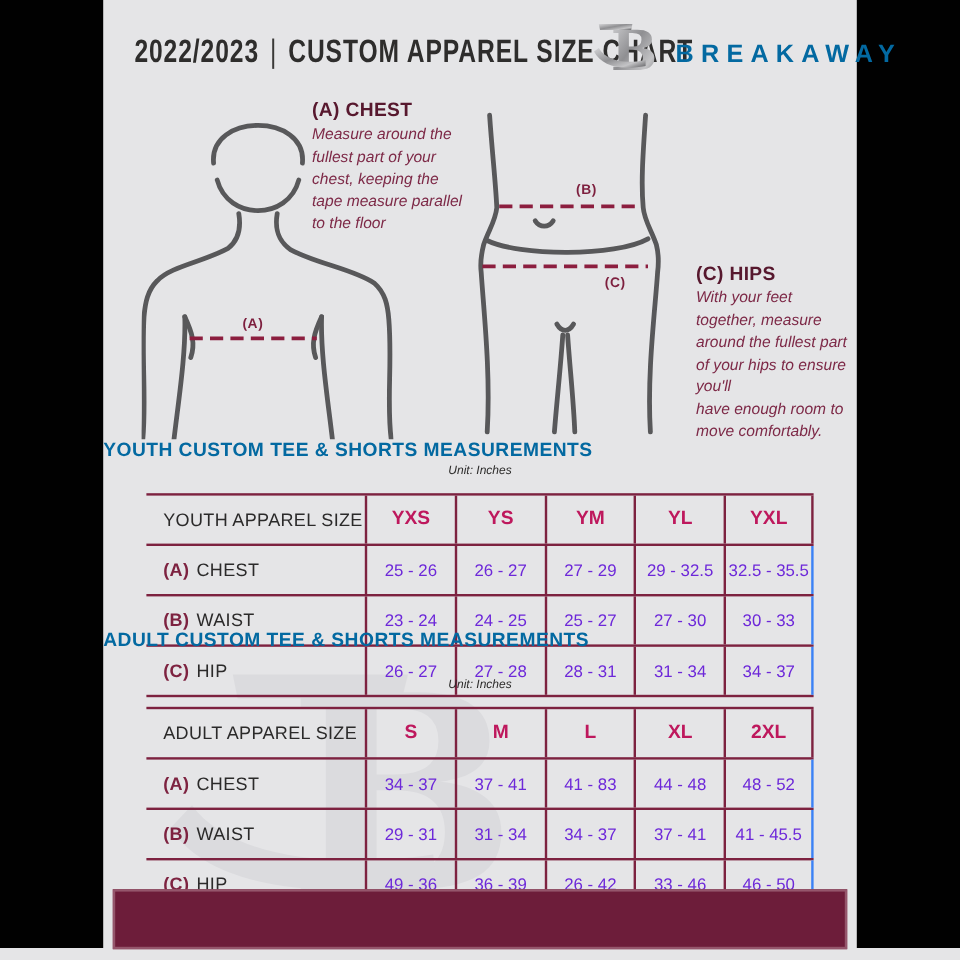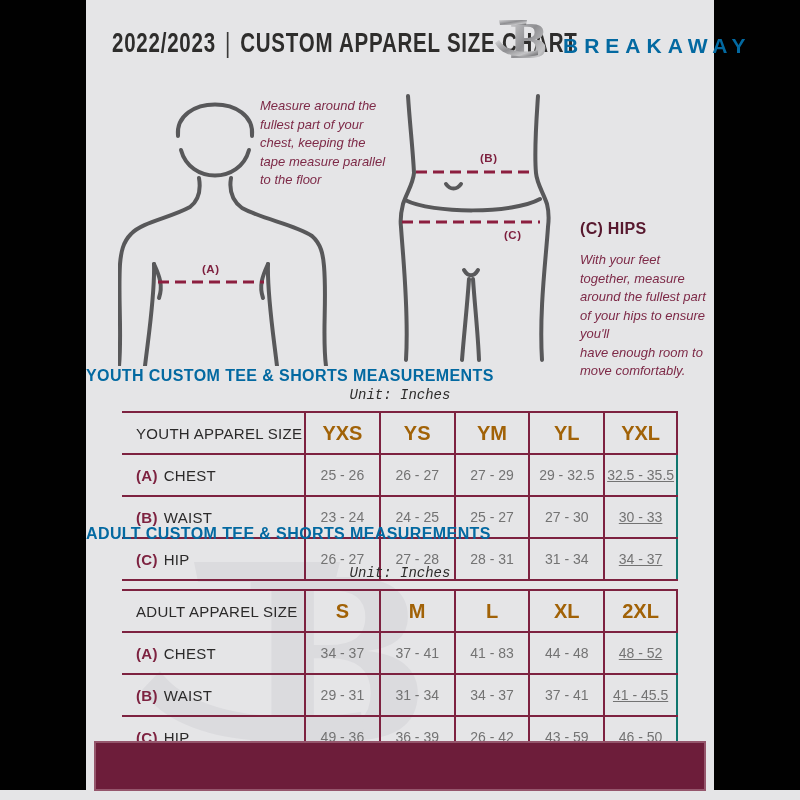--- a/index.html
+++ b/index.html
@@ -14,44 +14,44 @@
     letter-spacing:1px; color:#2e2d2c; transform:scaleX(0.76); transform-origin:left center;
     white-space:nowrap; }
   .hdr-title .sep { font-weight:400; padding:0 12px; color:#3a3938; }
   .logo-svg { position:absolute; left:406px; top:15px; }
   .brand { position:absolute; left:477px; top:34px; font-size:21px; font-weight:700;
     letter-spacing:6px; color:#0369a1; white-space:nowrap; }
 
   
   .instr { position:absolute; }
   .instr h3 { font-size:16px; font-weight:700; color:#57182e; letter-spacing:.3px; }
-  .instr p { margin-top:13px; font-size:13px; font-style:italic; color:#7d2947;
+  .instr p { margin-top:1px; font-size:13px; font-style:italic; color:#7d2947;
     line-height:18.5px; white-space:pre-line; }
   #instr-chest { left:174px; top:84px; width:152px; }
   #instr-waist { left:470px; top:84px; width:158px; }
   #instr-hips  { left:494px; top:220px; width:158px; }
 
   .fig { position:absolute; }
   .fig path { fill:none; stroke:#58585a; stroke-width:4; stroke-linecap:round; }
   .fig .dash { stroke:#8c1e3f; stroke-width:3; stroke-dasharray:11 6; stroke-linecap:butt; }
   .fig text { font-family:"Liberation Sans",sans-serif; font-size:11.5px; font-weight:700;
     fill:#7d1f3e; letter-spacing:.5px; }
 
   
   .tbl-title { position:absolute; width:100%; text-align:left; font-size:16px;
     font-weight:700; color:#0369a1; letter-spacing:.4px; }
-  .tbl-unit { position:absolute; width:100%; text-align:center; font-size:14px;
-    font-style:italic; color:#2d2c2b;font-family:Liberation Mono, monospace; }
+  .tbl-unit { position:absolute; width:100%; text-align:center; font-size:10px;
+    font-style:italic; color:#2d2c2b; }
   .size-table { position:absolute; left:36px; width:556px; border-bottom:2px solid #7d2240; }
   .trow { display:grid; grid-template-columns:182px repeat(5,1fr); height:42px;
     border-top:2px solid #7d2240; }
-  .cell { display:flex; align-items:center; justify-content:center; color:#737373; }
+  .cell { display:flex; align-items:center; justify-content:center; color:#6d28d9; }
   .cell.val { font-size:14px; border-left:2px solid #7d2240; }
-  .cell.val.last { border-right:2px solid #0f766e;text-decoration:underline; }
-  .cell.code { font-size:20px; font-weight:700; color:#a16207; border-left:2px solid #7d2240; }
+  .cell.val.last { border-right:2px solid #3b82f6; }
+  .cell.code { font-size:16px; font-weight:700; color:#be185d; border-left:2px solid #7d2240; }
   .cell.code.last { border-right:2px solid #7d2240; }
   .cell.lbl { justify-content:flex-start; padding-left:14px; font-size:15px;
     letter-spacing:.3px; color:#2b2a2a; }
   .cell.lbl .mk { color:#7d2240; font-weight:700; margin-right:6px; }
   #youth-table { top:411px; } #adult-table { top:589px; }
 
   .watermark { position:absolute; left:46px; top:540px; }
   .footer-bar { position:absolute; left:8px; top:741px; width:612px; height:50px;
     background:#6d1d3a; border:2px solid #95566c; }
 </style>
@@ -83,20 +83,21 @@
           <stop offset="1" stop-color="#5f5f62"></stop>
         </linearGradient>
       </defs>
       <text x="17" y="43" font-family="DejaVu Serif, serif" font-weight="bold" font-size="46" fill="url(#silver)">B</text>
       <path d="M 7,5 L 35,5 L 34,10 L 8,10 Z" fill="url(#silver)"></path>
       <path d="M 3,28 C 9,40 25,44 46,40 L 46,35 C 27,39 13,35 7,25 Z" fill="url(#silver)"></path>
     </svg>
     <div class="brand">BREAKAWAY</div>
 
     <div class="instr" id="instr-chest">
+      <h3>(A) CHEST</h3>
       <p>Measure around the
 fullest part of your
 chest, keeping the
 tape measure parallel
 to the floor</p>
     </div>
     <div class="instr" id="instr-hips">
       <h3>(C) HIPS</h3>
       <p>With your feet
 together, measure
@@ -214,20 +215,20 @@
         <div class="cell val last">41 - 45.5</div>
       </div>
       <div class="trow">
         <div class="cell lbl">
             <span class="mk">(C)</span>
             <span>HIP</span>
           </div>
         <div class="cell val">49 - 36</div>
         <div class="cell val">36 - 39</div>
         <div class="cell val">26 - 42</div>
-        <div class="cell val">43 - 59</div>
+        <div class="cell val">33 - 46</div>
         <div class="cell val last">46 - 50</div>
       </div>
     </div>
 
     <div class="footer-bar"></div>
   </div>
 </div>
 
 </body></html>

